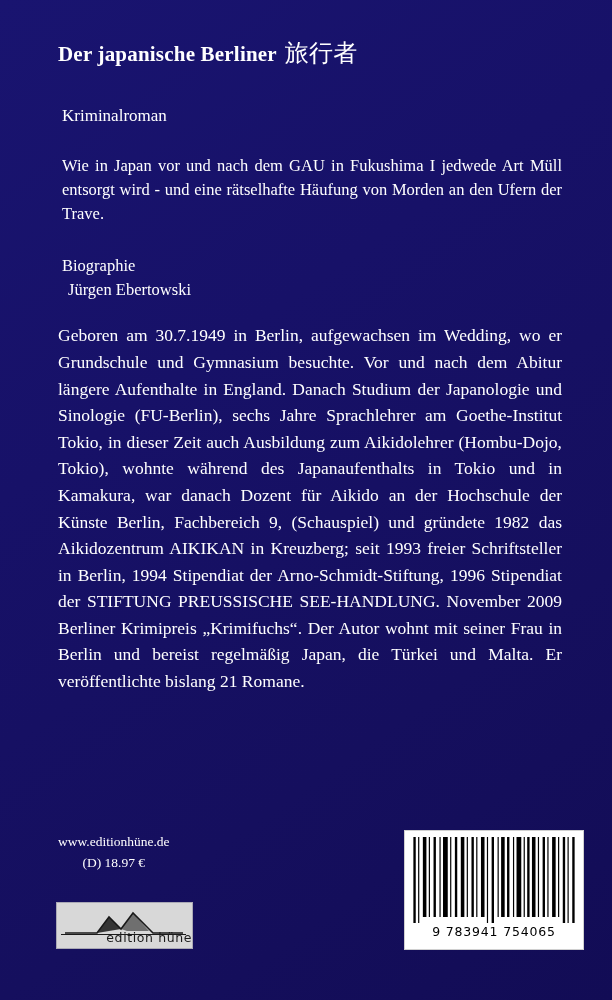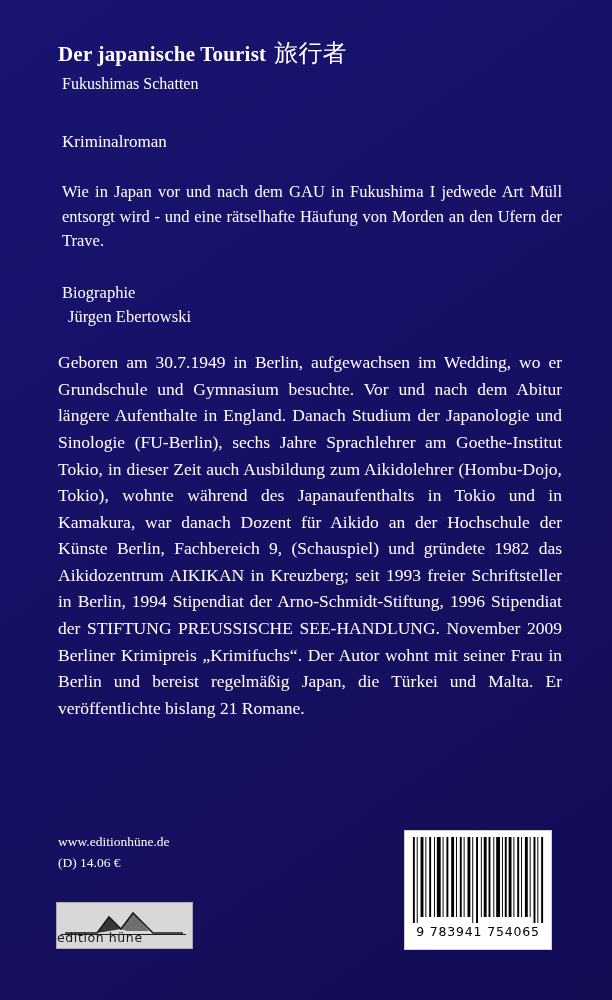--- a/index.html
+++ b/index.html
@@ -83,48 +83,49 @@
   .footer {
     position: absolute;
     left: 58px;
     top: 832px;
     color: #ffffff;
     font-size: 13.5px;
     line-height: 1.52;
   }
   .footer div {
     white-space: nowrap;
+    text-align: center;
   }
   .logo {
     position: absolute;
     left: 56px;
     top: 902px;
     width: 135px;
     height: 45px;
     background: #d8d8d8;
     border: 1px solid #aaa9b5;
     overflow: hidden;
   }
   .logo-svg { display: block; }
   .logo-text {
     position: absolute;
     left: 0;
     right: 0;
     bottom: 3px;
-    text-align: left;
+    text-align: right;
     font-family: "DejaVu Sans", sans-serif;
     font-size: 12.5px;
     color: #1a1a1a;
     letter-spacing: 0.6px;
   }
   .barcode-box {
     position: absolute;
     left: 404px;
     top: 830px;
-    width: 148px;
+    width: 180px;
     height: 120px;
     background: #ffffff;
     border: 1px solid #d0d0d0;
     padding: 6px 6px 8px 6px;
     box-sizing: border-box;
   }
   .bars {
     height: 86px;
     width: 100%;
     display: block;
@@ -140,38 +141,37 @@
   }
 </style>
 </head>
 <body>
 
 <div class="cover">
 
   <div class="content">
 
     <h1 class="title-line">
-      <span>Der japanische Tourist</span><span class="title-jp">旅行者</span>
+      <span>Der japanische Berliner</span><span class="title-jp">旅行者</span>
     </h1>
 
-    <div class="subtitle">Fukushimas Schatten</div>
 
     <div class="genre">Kriminalroman</div>
 
     <div class="blurb">Wie in Japan vor und nach dem GAU in Fukushima I jedwede Art Müll entsorgt wird - und eine rätselhafte Häufung von Morden an den Ufern der Trave.</div>
 
     <div class="bio-head">Biographie</div>
     <div class="bio-name">Jürgen Ebertowski</div>
 
     <div class="bio-body">Geboren am 30.7.1949 in Berlin, aufgewachsen im Wedding, wo er Grundschule und Gymnasium besuchte. Vor und nach dem Abitur längere Aufenthalte in England. Danach Studium der Japanologie und Sinologie (FU-Berlin), sechs Jahre Sprachlehrer am Goethe-Institut Tokio, in dieser Zeit auch Ausbildung zum Aikidolehrer (Hombu-Dojo, Tokio), wohnte während des Japanaufenthalts in Tokio und in Kamakura, war danach Dozent für Aikido an der Hochschule der Künste Berlin, Fachbereich 9, (Schauspiel) und gründete 1982 das Aikidozentrum AIKIKAN in Kreuzberg; seit 1993 freier Schriftsteller in Berlin, 1994 Stipendiat der Arno-Schmidt-Stiftung, 1996 Stipendiat der STIFTUNG PREUSSISCHE SEE-HANDLUNG. November 2009 Berliner Krimipreis „Krimifuchs“. Der Autor wohnt mit seiner Frau in Berlin und bereist regelmäßig Japan, die Türkei und Malta. Er veröffentlichte bislang 21 Romane.</div>
   </div>
 
   <div class="footer">
     <div>www.editionhüne.de</div>
-    <div>(D) 14.06 €</div>
+    <div>(D) 18.97 €</div>
   </div>
 
   <div class="logo">
     <svg class="logo-svg" width="133" height="43" viewBox="0 0 133 43">
       <path d="M8 30 L40 30 L52 14 L64 26 L76 10 L96 30 L126 30" fill="none" stroke="#1a1a1a" stroke-width="1.6"></path>
       <path d="M40 30 L52 14 L64 26 Z" fill="#1a1a1a" opacity="0.85"></path>
       <path d="M64 26 L76 10 L92 28 L70 28 Z" fill="#1a1a1a" opacity="0.55"></path>
       <line x1="4" y1="31.5" x2="129" y2="31.5" stroke="#1a1a1a" stroke-width="1"></line>
     </svg>
     <div class="logo-text">edition hüne</div>

